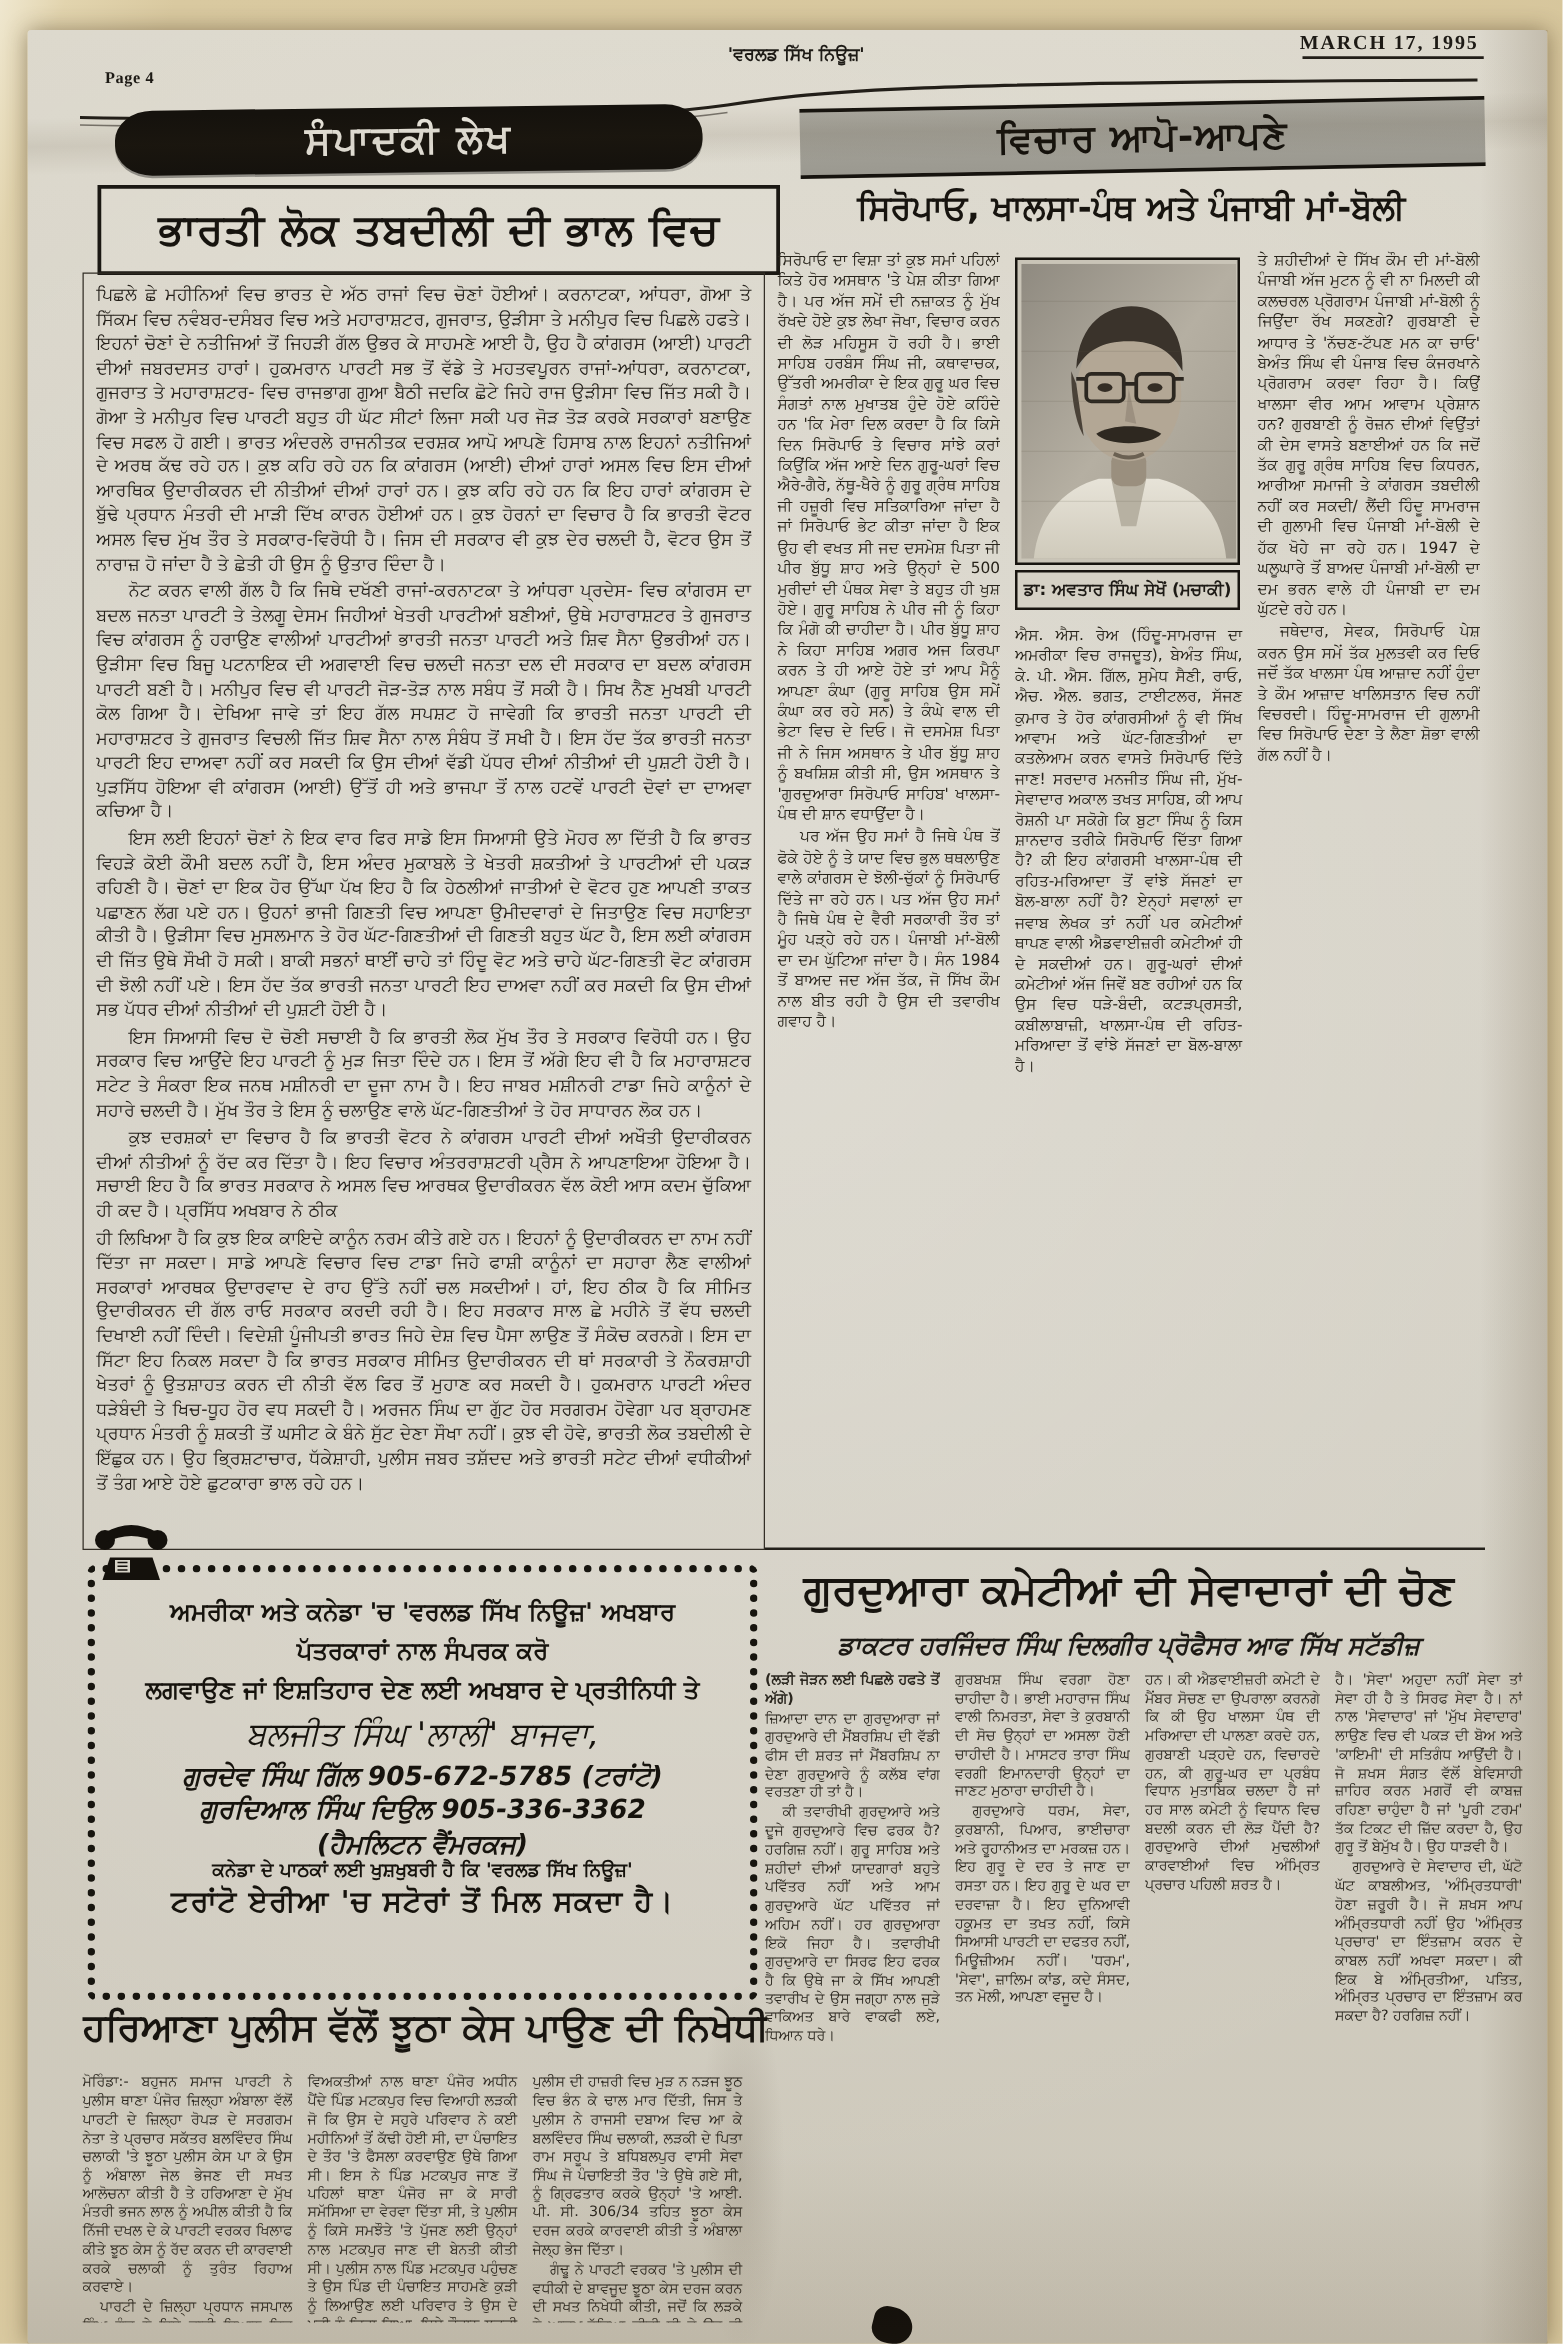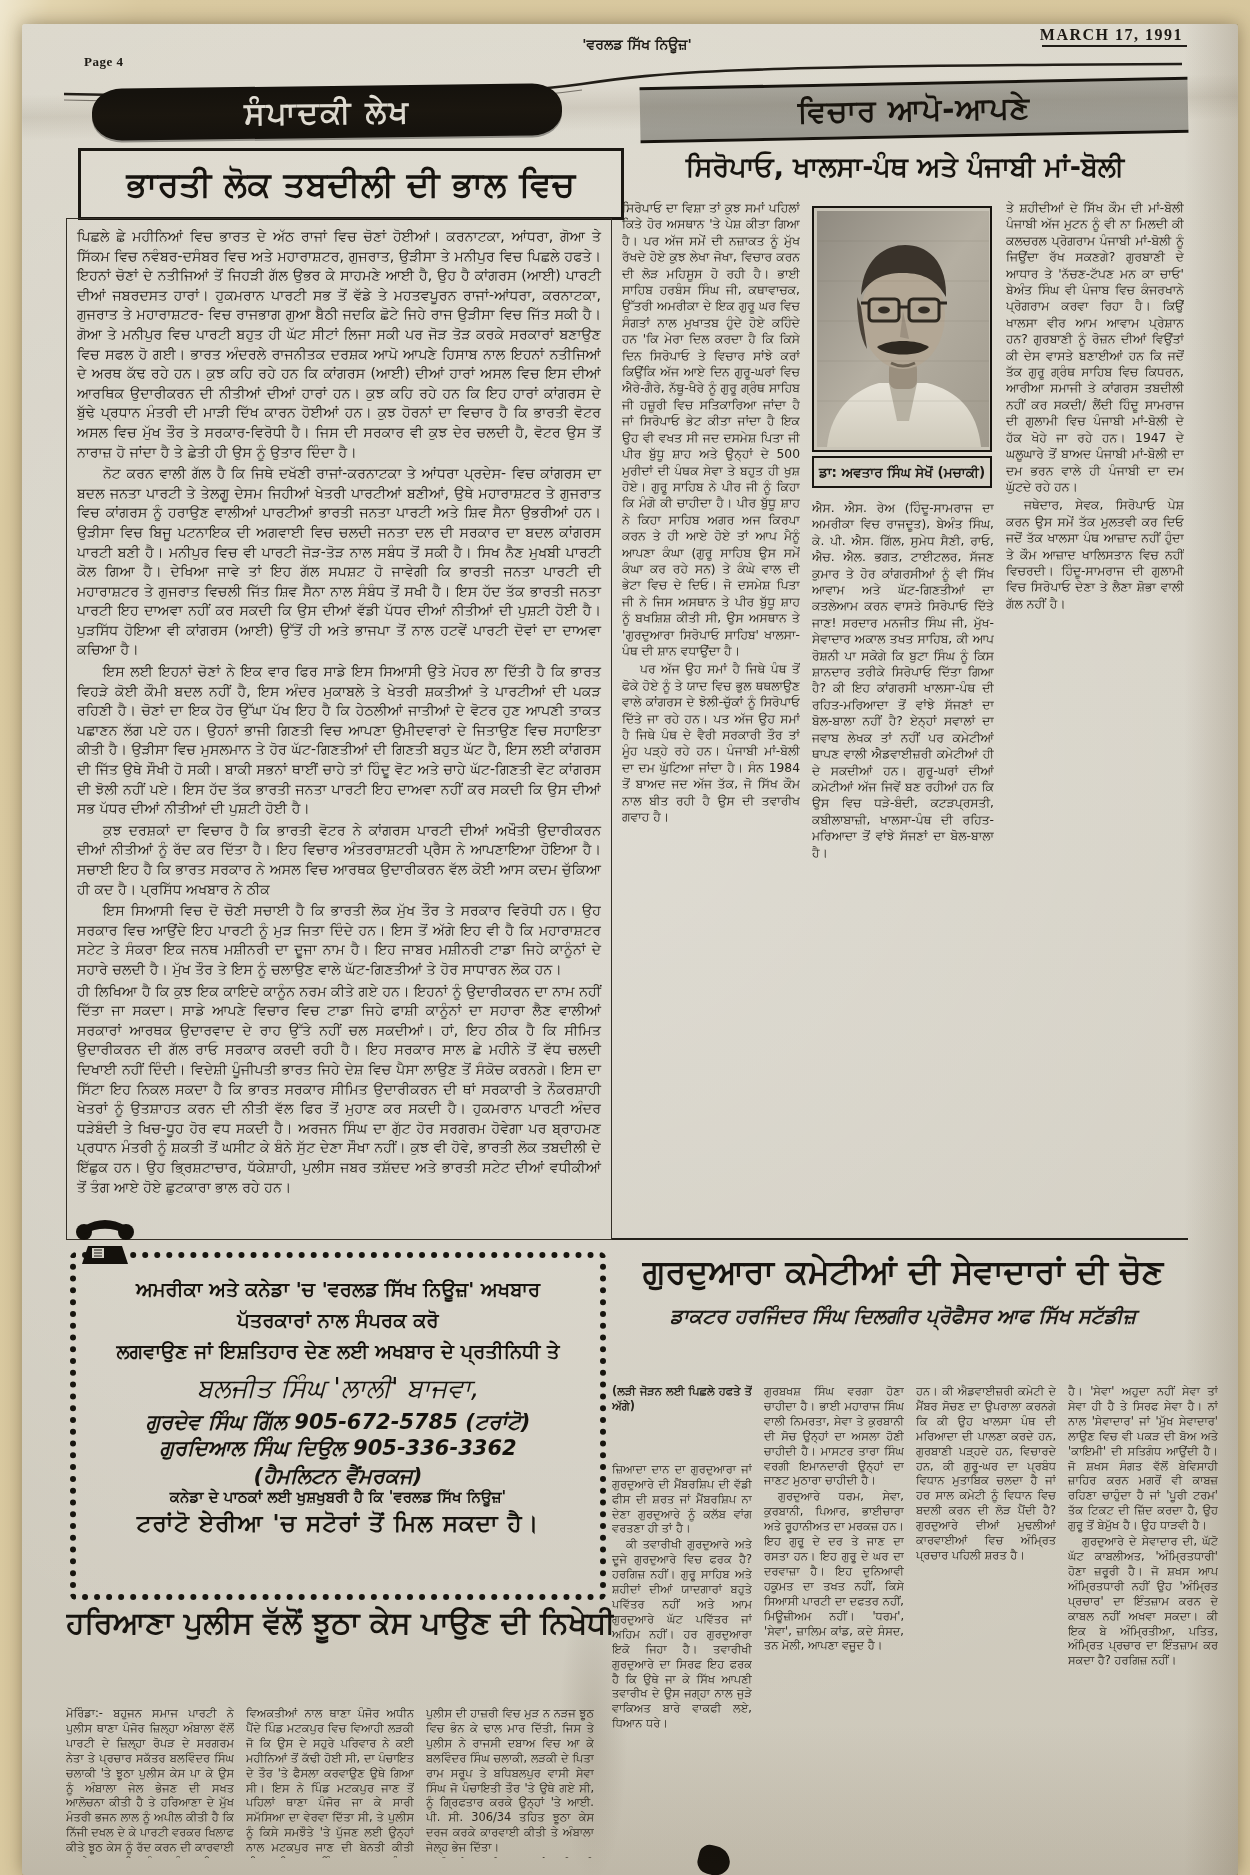--- a/index.html
+++ b/index.html
@@ -23,21 +23,21 @@
   .abs{position:absolute;}
   .jtext{text-align:justify;overflow:hidden;}
   .jtext p{margin:0 0 2px 0;text-indent:26px;}
   .jtext p.noindent{text-indent:0;}
   .bodytxt{font-size:14px;line-height:19.6px;letter-spacing:.1px;color:#24201a;}
   .coltxt{font-size:12.3px;line-height:16.4px;color:#262219;}
   .coltxt p{margin:0 0 2px 0;text-indent:18px;}
   .coltxt p.noindent{text-indent:0;}
   .smallcol{font-size:11.4px;line-height:14.9px;color:#2a261e;}
   .smallcol p{margin:0 0 1px 0;text-indent:14px;}
-  .smallcol p.noindent{text-indent:0;margin-top:48px;}
+  .smallcol p.noindent{text-indent:0;}
   .banner-black{
     background:#15120d;border-radius:30px/24px;
     display:flex;align-items:center;justify-content:center;
     transform:rotate(-.7deg);
     box-shadow:0 2px 0 rgba(0,0,0,.35);
   }
   .banner-black span{color:#e9e6dd;font-weight:bold;font-size:31px;letter-spacing:2px;}
   .banner-gray{
     background:linear-gradient(180deg,#a9a79e,#9b9990);
     border-top:3px solid #16130e;border-bottom:3px solid #16130e;
@@ -61,42 +61,42 @@
   .hrule{background:#23201a;height:2px;}
   .blob{background:#0e0c09;border-radius:50%;}
 </style>
 </head>
 <body>
 
 <div id="paper">
 
   <div class="abs serif" style="left:62px;top:30px;font-weight:bold;font-size:13px;letter-spacing:.5px;">Page 4</div>
   <div class="abs" style="left:500px;top:12px;width:230px;text-align:center;font-weight:bold;font-size:14px;">'ਵਰਲਡ ਸਿੱਖ ਨਿਊਜ਼'</div>
-  <div class="abs serif" style="right:55px;top:2px;font-weight:bold;font-size:16px;letter-spacing:1.5px;">MARCH 17, 1991</div>
+  <div class="abs serif" style="right:55px;top:2px;font-weight:bold;font-size:16px;letter-spacing:1.5px;">MARCH 17, 1995</div>
 
   <svg class="abs" style="left:40px;top:18px;" width="1160" height="60" viewBox="0 0 1160 60">
     <path d="M2,52 C260,57 420,56 520,42 C600,30 660,24 1120,22" stroke="#221e18" stroke-width="2.6" fill="none"></path>
     <path d="M2,58 C260,63 420,62 520,48" stroke="#221e18" stroke-width="1.2" fill="none" opacity=".55"></path>
     <path d="M980,4 L1125,4" stroke="#221e18" stroke-width="2.2" fill="none"></path>
   </svg>
 
   <div class="banner-black abs" style="left:70px;top:62px;width:470px;height:52px;">
     <span>ਸੰਪਾਦਕੀ ਲੇਖ</span>
   </div>
 
   <div class="headline-box abs" style="left:56px;top:124px;width:540px;height:66px;">
     <span class="hl" style="font-size:34px;letter-spacing:.5px;">ਭਾਰਤੀ ਲੋਕ ਤਬਦੀਲੀ ਦੀ ਭਾਲ ਵਿਚ</span>
   </div>
 
   <div class="abs jtext bodytxt" style="left:44px;top:194px;width:546px;height:1022px;border:1.5px solid #332e26;padding:8px 10px;box-sizing:border-box;">
     <p class="noindent">ਪਿਛਲੇ ਛੇ ਮਹੀਨਿਆਂ ਵਿਚ ਭਾਰਤ ਦੇ ਅੱਠ ਰਾਜਾਂ ਵਿਚ ਚੋਣਾਂ ਹੋਈਆਂ। ਕਰਨਾਟਕਾ, ਆਂਧਰਾ, ਗੋਆ ਤੇ ਸਿੱਕਮ ਵਿਚ ਨਵੰਬਰ-ਦਸੰਬਰ ਵਿਚ ਅਤੇ ਮਹਾਰਾਸ਼ਟਰ, ਗੁਜਰਾਤ, ਉੜੀਸਾ ਤੇ ਮਨੀਪੁਰ ਵਿਚ ਪਿਛਲੇ ਹਫਤੇ। ਇਹਨਾਂ ਚੋਣਾਂ ਦੇ ਨਤੀਜਿਆਂ ਤੋਂ ਜਿਹੜੀ ਗੱਲ ਉਭਰ ਕੇ ਸਾਹਮਣੇ ਆਈ ਹੈ, ਉਹ ਹੈ ਕਾਂਗਰਸ (ਆਈ) ਪਾਰਟੀ ਦੀਆਂ ਜਬਰਦਸਤ ਹਾਰਾਂ। ਹੁਕਮਰਾਨ ਪਾਰਟੀ ਸਭ ਤੋਂ ਵੱਡੇ ਤੇ ਮਹਤਵਪੂਰਨ ਰਾਜਾਂ-ਆਂਧਰਾ, ਕਰਨਾਟਕਾ, ਗੁਜਰਾਤ ਤੇ ਮਹਾਰਾਸ਼ਟਰ- ਵਿਚ ਰਾਜਭਾਗ ਗੁਆ ਬੈਠੀ ਜਦਕਿ ਛੋਟੇ ਜਿਹੇ ਰਾਜ ਉੜੀਸਾ ਵਿਚ ਜਿੱਤ ਸਕੀ ਹੈ। ਗੋਆ ਤੇ ਮਨੀਪੁਰ ਵਿਚ ਪਾਰਟੀ ਬਹੁਤ ਹੀ ਘੱਟ ਸੀਟਾਂ ਲਿਜਾ ਸਕੀ ਪਰ ਜੋੜ ਤੋੜ ਕਰਕੇ ਸਰਕਾਰਾਂ ਬਣਾਉਣ ਵਿਚ ਸਫਲ ਹੋ ਗਈ। ਭਾਰਤ ਅੰਦਰਲੇ ਰਾਜਨੀਤਕ ਦਰਸ਼ਕ ਆਪੋ ਆਪਣੇ ਹਿਸਾਬ ਨਾਲ ਇਹਨਾਂ ਨਤੀਜਿਆਂ ਦੇ ਅਰਥ ਕੱਢ ਰਹੇ ਹਨ। ਕੁਝ ਕਹਿ ਰਹੇ ਹਨ ਕਿ ਕਾਂਗਰਸ (ਆਈ) ਦੀਆਂ ਹਾਰਾਂ ਅਸਲ ਵਿਚ ਇਸ ਦੀਆਂ ਆਰਥਿਕ ਉਦਾਰੀਕਰਨ ਦੀ ਨੀਤੀਆਂ ਦੀਆਂ ਹਾਰਾਂ ਹਨ। ਕੁਝ ਕਹਿ ਰਹੇ ਹਨ ਕਿ ਇਹ ਹਾਰਾਂ ਕਾਂਗਰਸ ਦੇ ਬੁੱਢੇ ਪ੍ਰਧਾਨ ਮੰਤਰੀ ਦੀ ਮਾੜੀ ਦਿੱਖ ਕਾਰਨ ਹੋਈਆਂ ਹਨ। ਕੁਝ ਹੋਰਨਾਂ ਦਾ ਵਿਚਾਰ ਹੈ ਕਿ ਭਾਰਤੀ ਵੋਟਰ ਅਸਲ ਵਿਚ ਮੁੱਖ ਤੌਰ ਤੇ ਸਰਕਾਰ-ਵਿਰੋਧੀ ਹੈ। ਜਿਸ ਦੀ ਸਰਕਾਰ ਵੀ ਕੁਝ ਦੇਰ ਚਲਦੀ ਹੈ, ਵੋਟਰ ਉਸ ਤੋਂ ਨਾਰਾਜ਼ ਹੋ ਜਾਂਦਾ ਹੈ ਤੇ ਛੇਤੀ ਹੀ ਉਸ ਨੂੰ ਉਤਾਰ ਦਿੰਦਾ ਹੈ।</p>
     <p>ਨੋਟ ਕਰਨ ਵਾਲੀ ਗੱਲ ਹੈ ਕਿ ਜਿਥੇ ਦਖੱਣੀ ਰਾਜਾਂ-ਕਰਨਾਟਕਾ ਤੇ ਆਂਧਰਾ ਪ੍ਰਦੇਸ- ਵਿਚ ਕਾਂਗਰਸ ਦਾ ਬਦਲ ਜਨਤਾ ਪਾਰਟੀ ਤੇ ਤੇਲਗੂ ਦੇਸਮ ਜਿਹੀਆਂ ਖੇਤਰੀ ਪਾਰਟੀਆਂ ਬਣੀਆਂ, ਉਥੇ ਮਹਾਰਾਸ਼ਟਰ ਤੇ ਗੁਜਰਾਤ ਵਿਚ ਕਾਂਗਰਸ ਨੂੰ ਹਰਾਉਣ ਵਾਲੀਆਂ ਪਾਰਟੀਆਂ ਭਾਰਤੀ ਜਨਤਾ ਪਾਰਟੀ ਅਤੇ ਸ਼ਿਵ ਸੈਨਾ ਉਭਰੀਆਂ ਹਨ। ਉੜੀਸਾ ਵਿਚ ਬਿਜੂ ਪਟਨਾਇਕ ਦੀ ਅਗਵਾਈ ਵਿਚ ਚਲਦੀ ਜਨਤਾ ਦਲ ਦੀ ਸਰਕਾਰ ਦਾ ਬਦਲ ਕਾਂਗਰਸ ਪਾਰਟੀ ਬਣੀ ਹੈ। ਮਨੀਪੁਰ ਵਿਚ ਵੀ ਪਾਰਟੀ ਜੋੜ-ਤੋੜ ਨਾਲ ਸਬੰਧ ਤੋਂ ਸਕੀ ਹੈ। ਸਿਖ ਨੈਣ ਮੁਖਬੀ ਪਾਰਟੀ ਕੋਲ ਗਿਆ ਹੈ। ਦੇਖਿਆ ਜਾਵੇ ਤਾਂ ਇਹ ਗੱਲ ਸਪਸ਼ਟ ਹੋ ਜਾਵੇਗੀ ਕਿ ਭਾਰਤੀ ਜਨਤਾ ਪਾਰਟੀ ਦੀ ਮਹਾਰਾਸ਼ਟਰ ਤੇ ਗੁਜਰਾਤ ਵਿਚਲੀ ਜਿੱਤ ਸ਼ਿਵ ਸੈਨਾ ਨਾਲ ਸੰਬੰਧ ਤੋਂ ਸਖੀ ਹੈ। ਇਸ ਹੱਦ ਤੱਕ ਭਾਰਤੀ ਜਨਤਾ ਪਾਰਟੀ ਇਹ ਦਾਅਵਾ ਨਹੀਂ ਕਰ ਸਕਦੀ ਕਿ ਉਸ ਦੀਆਂ ਵੱਡੀ ਪੱਧਰ ਦੀਆਂ ਨੀਤੀਆਂ ਦੀ ਪੁਸ਼ਟੀ ਹੋਈ ਹੈ। ਪੁੜਸਿੱਧ ਹੋਇਆ ਵੀ ਕਾਂਗਰਸ (ਆਈ) ਉੱਤੋਂ ਹੀ ਅਤੇ ਭਾਜਪਾ ਤੋਂ ਨਾਲ ਹਟਵੇਂ ਪਾਰਟੀ ਦੋਵਾਂ ਦਾ ਦਾਅਵਾ ਕਚਿਆ ਹੈ।</p>
     <p>ਇਸ ਲਈ ਇਹਨਾਂ ਚੋਣਾਂ ਨੇ ਇਕ ਵਾਰ ਫਿਰ ਸਾਡੇ ਇਸ ਸਿਆਸੀ ਉਤੇ ਮੋਹਰ ਲਾ ਦਿੱਤੀ ਹੈ ਕਿ ਭਾਰਤ ਵਿਹੜੇ ਕੋਈ ਕੌਮੀ ਬਦਲ ਨਹੀਂ ਹੈ, ਇਸ ਅੰਦਰ ਮੁਕਾਬਲੇ ਤੇ ਖੇਤਰੀ ਸ਼ਕਤੀਆਂ ਤੇ ਪਾਰਟੀਆਂ ਦੀ ਪਕੜ ਰਹਿਣੀ ਹੈ। ਚੋਣਾਂ ਦਾ ਇਕ ਹੋਰ ਉੱਘਾ ਪੱਖ ਇਹ ਹੈ ਕਿ ਹੇਠਲੀਆਂ ਜਾਤੀਆਂ ਦੇ ਵੋਟਰ ਹੁਣ ਆਪਣੀ ਤਾਕਤ ਪਛਾਣਨ ਲੱਗ ਪਏ ਹਨ। ਉਹਨਾਂ ਭਾਜੀ ਗਿਣਤੀ ਵਿਚ ਆਪਣਾ ਉਮੀਦਵਾਰਾਂ ਦੇ ਜਿਤਾਉਣ ਵਿਚ ਸਹਾਇਤਾ ਕੀਤੀ ਹੈ। ਉੜੀਸਾ ਵਿਚ ਮੁਸਲਮਾਨ ਤੇ ਹੋਰ ਘੱਟ-ਗਿਣਤੀਆਂ ਦੀ ਗਿਣਤੀ ਬਹੁਤ ਘੱਟ ਹੈ, ਇਸ ਲਈ ਕਾਂਗਰਸ ਦੀ ਜਿੱਤ ਉਥੇ ਸੌਖੀ ਹੋ ਸਕੀ। ਬਾਕੀ ਸਭਨਾਂ ਥਾਈਂ ਚਾਹੇ ਤਾਂ ਹਿੰਦੂ ਵੋਟ ਅਤੇ ਚਾਹੇ ਘੱਟ-ਗਿਣਤੀ ਵੋਟ ਕਾਂਗਰਸ ਦੀ ਝੋਲੀ ਨਹੀਂ ਪਏ। ਇਸ ਹੱਦ ਤੱਕ ਭਾਰਤੀ ਜਨਤਾ ਪਾਰਟੀ ਇਹ ਦਾਅਵਾ ਨਹੀਂ ਕਰ ਸਕਦੀ ਕਿ ਉਸ ਦੀਆਂ ਸਭ ਪੱਧਰ ਦੀਆਂ ਨੀਤੀਆਂ ਦੀ ਪੁਸ਼ਟੀ ਹੋਈ ਹੈ।</p>
+    <p>ਇਸ ਸਿਆਸੀ ਵਿਚ ਦੋ ਚੋਣੀ ਸਚਾਈ ਹੈ ਕਿ ਭਾਰਤੀ ਲੋਕ ਮੁੱਖ ਤੌਰ ਤੇ ਸਰਕਾਰ ਵਿਰੋਧੀ ਹਨ। ਉਹ ਸਰਕਾਰ ਵਿਚ ਆਉਂਦੇ ਇਹ ਪਾਰਟੀ ਨੂੰ ਮੁੜ ਜਿਤਾ ਦਿੰਦੇ ਹਨ। ਇਸ ਤੋਂ ਅੱਗੇ ਇਹ ਵੀ ਹੈ ਕਿ ਮਹਾਰਾਸ਼ਟਰ ਸਟੇਟ ਤੇ ਸੰਕਰਾ ਇਕ ਜਨਥ ਮਸ਼ੀਨਰੀ ਦਾ ਦੂਜਾ ਨਾਮ ਹੈ। ਇਹ ਜਾਬਰ ਮਸ਼ੀਨਰੀ ਟਾਡਾ ਜਿਹੇ ਕਾਨੂੰਨਾਂ ਦੇ ਸਹਾਰੇ ਚਲਦੀ ਹੈ। ਮੁੱਖ ਤੌਰ ਤੇ ਇਸ ਨੂੰ ਚਲਾਉਣ ਵਾਲੇ ਘੱਟ-ਗਿਣਤੀਆਂ ਤੇ ਹੋਰ ਸਾਧਾਰਨ ਲੋਕ ਹਨ।</p>
     <p>ਕੁਝ ਦਰਸ਼ਕਾਂ ਦਾ ਵਿਚਾਰ ਹੈ ਕਿ ਭਾਰਤੀ ਵੋਟਰ ਨੇ ਕਾਂਗਰਸ ਪਾਰਟੀ ਦੀਆਂ ਅਖੌਤੀ ਉਦਾਰੀਕਰਨ ਦੀਆਂ ਨੀਤੀਆਂ ਨੂੰ ਰੱਦ ਕਰ ਦਿੱਤਾ ਹੈ। ਇਹ ਵਿਚਾਰ ਅੰਤਰਰਾਸ਼ਟਰੀ ਪ੍ਰੈਸ ਨੇ ਆਪਣਾਇਆ ਹੋਇਆ ਹੈ। ਸਚਾਈ ਇਹ ਹੈ ਕਿ ਭਾਰਤ ਸਰਕਾਰ ਨੇ ਅਸਲ ਵਿਚ ਆਰਥਕ ਉਦਾਰੀਕਰਨ ਵੱਲ ਕੋਈ ਆਸ ਕਦਮ ਚੁੱਕਿਆ ਹੀ ਕਦ ਹੈ। ਪ੍ਰਸਿੱਧ ਅਖਬਾਰ ਨੇ ਠੀਕ</p>
-    <p>ਇਸ ਸਿਆਸੀ ਵਿਚ ਦੋ ਚੋਣੀ ਸਚਾਈ ਹੈ ਕਿ ਭਾਰਤੀ ਲੋਕ ਮੁੱਖ ਤੌਰ ਤੇ ਸਰਕਾਰ ਵਿਰੋਧੀ ਹਨ। ਉਹ ਸਰਕਾਰ ਵਿਚ ਆਉਂਦੇ ਇਹ ਪਾਰਟੀ ਨੂੰ ਮੁੜ ਜਿਤਾ ਦਿੰਦੇ ਹਨ। ਇਸ ਤੋਂ ਅੱਗੇ ਇਹ ਵੀ ਹੈ ਕਿ ਮਹਾਰਾਸ਼ਟਰ ਸਟੇਟ ਤੇ ਸੰਕਰਾ ਇਕ ਜਨਥ ਮਸ਼ੀਨਰੀ ਦਾ ਦੂਜਾ ਨਾਮ ਹੈ। ਇਹ ਜਾਬਰ ਮਸ਼ੀਨਰੀ ਟਾਡਾ ਜਿਹੇ ਕਾਨੂੰਨਾਂ ਦੇ ਸਹਾਰੇ ਚਲਦੀ ਹੈ। ਮੁੱਖ ਤੌਰ ਤੇ ਇਸ ਨੂੰ ਚਲਾਉਣ ਵਾਲੇ ਘੱਟ-ਗਿਣਤੀਆਂ ਤੇ ਹੋਰ ਸਾਧਾਰਨ ਲੋਕ ਹਨ।</p>
     <p class="noindent">ਹੀ ਲਿਖਿਆ ਹੈ ਕਿ ਕੁਝ ਇਕ ਕਾਇਦੇ ਕਾਨੂੰਨ ਨਰਮ ਕੀਤੇ ਗਏ ਹਨ। ਇਹਨਾਂ ਨੂੰ ਉਦਾਰੀਕਰਨ ਦਾ ਨਾਮ ਨਹੀਂ ਦਿੱਤਾ ਜਾ ਸਕਦਾ। ਸਾਡੇ ਆਪਣੇ ਵਿਚਾਰ ਵਿਚ ਟਾਡਾ ਜਿਹੇ ਫਾਸ਼ੀ ਕਾਨੂੰਨਾਂ ਦਾ ਸਹਾਰਾ ਲੈਣ ਵਾਲੀਆਂ ਸਰਕਾਰਾਂ ਆਰਥਕ ਉਦਾਰਵਾਦ ਦੇ ਰਾਹ ਉੱਤੇ ਨਹੀਂ ਚਲ ਸਕਦੀਆਂ। ਹਾਂ, ਇਹ ਠੀਕ ਹੈ ਕਿ ਸੀਮਿਤ ਉਦਾਰੀਕਰਨ ਦੀ ਗੱਲ ਰਾਓ ਸਰਕਾਰ ਕਰਦੀ ਰਹੀ ਹੈ। ਇਹ ਸਰਕਾਰ ਸਾਲ ਛੇ ਮਹੀਨੇ ਤੋਂ ਵੱਧ ਚਲਦੀ ਦਿਖਾਈ ਨਹੀਂ ਦਿੰਦੀ। ਵਿਦੇਸ਼ੀ ਪੂੰਜੀਪਤੀ ਭਾਰਤ ਜਿਹੇ ਦੇਸ਼ ਵਿਚ ਪੈਸਾ ਲਾਉਣ ਤੋਂ ਸੰਕੋਚ ਕਰਨਗੇ। ਇਸ ਦਾ ਸਿੱਟਾ ਇਹ ਨਿਕਲ ਸਕਦਾ ਹੈ ਕਿ ਭਾਰਤ ਸਰਕਾਰ ਸੀਮਿਤ ਉਦਾਰੀਕਰਨ ਦੀ ਥਾਂ ਸਰਕਾਰੀ ਤੇ ਨੌਕਰਸ਼ਾਹੀ ਖੇਤਰਾਂ ਨੂੰ ਉਤਸ਼ਾਹਤ ਕਰਨ ਦੀ ਨੀਤੀ ਵੱਲ ਫਿਰ ਤੋਂ ਮੁਹਾਣ ਕਰ ਸਕਦੀ ਹੈ। ਹੁਕਮਰਾਨ ਪਾਰਟੀ ਅੰਦਰ ਧੜੇਬੰਦੀ ਤੇ ਖਿਚ-ਧੂਹ ਹੋਰ ਵਧ ਸਕਦੀ ਹੈ। ਅਰਜਨ ਸਿੰਘ ਦਾ ਗੁੱਟ ਹੋਰ ਸਰਗਰਮ ਹੋਵੇਗਾ ਪਰ ਬ੍ਰਾਹਮਣ ਪ੍ਰਧਾਨ ਮੰਤਰੀ ਨੂੰ ਸ਼ਕਤੀ ਤੋਂ ਘਸੀਟ ਕੇ ਬੰਨੇ ਸੁੱਟ ਦੇਣਾ ਸੌਖਾ ਨਹੀਂ। ਕੁਝ ਵੀ ਹੋਵੇ, ਭਾਰਤੀ ਲੋਕ ਤਬਦੀਲੀ ਦੇ ਇੱਛੁਕ ਹਨ। ਉਹ ਭ੍ਰਿਸ਼ਟਾਚਾਰ, ਧੱਕੇਸ਼ਾਹੀ, ਪੁਲੀਸ ਜਬਰ ਤਸ਼ੱਦਦ ਅਤੇ ਭਾਰਤੀ ਸਟੇਟ ਦੀਆਂ ਵਧੀਕੀਆਂ ਤੋਂ ਤੰਗ ਆਏ ਹੋਏ ਛੁਟਕਾਰਾ ਭਾਲ ਰਹੇ ਹਨ।</p>
   </div>
 
   <div class="banner-gray abs" style="left:618px;top:58px;width:548px;height:50px;">
     <span>ਵਿਚਾਰ ਆਪੋ-ਆਪਣੇ</span>
   </div>
 
   <div class="abs hl" style="left:600px;top:118px;width:566px;height:50px;text-align:center;font-size:27px;line-height:50px;">ਸਿਰੋਪਾਓ, ਖਾਲਸਾ-ਪੰਥ ਅਤੇ ਪੰਜਾਬੀ ਮਾਂ-ਬੋਲੀ</div>
 
   <div class="abs jtext coltxt" style="left:600px;top:176px;width:178px;height:1032px;">

